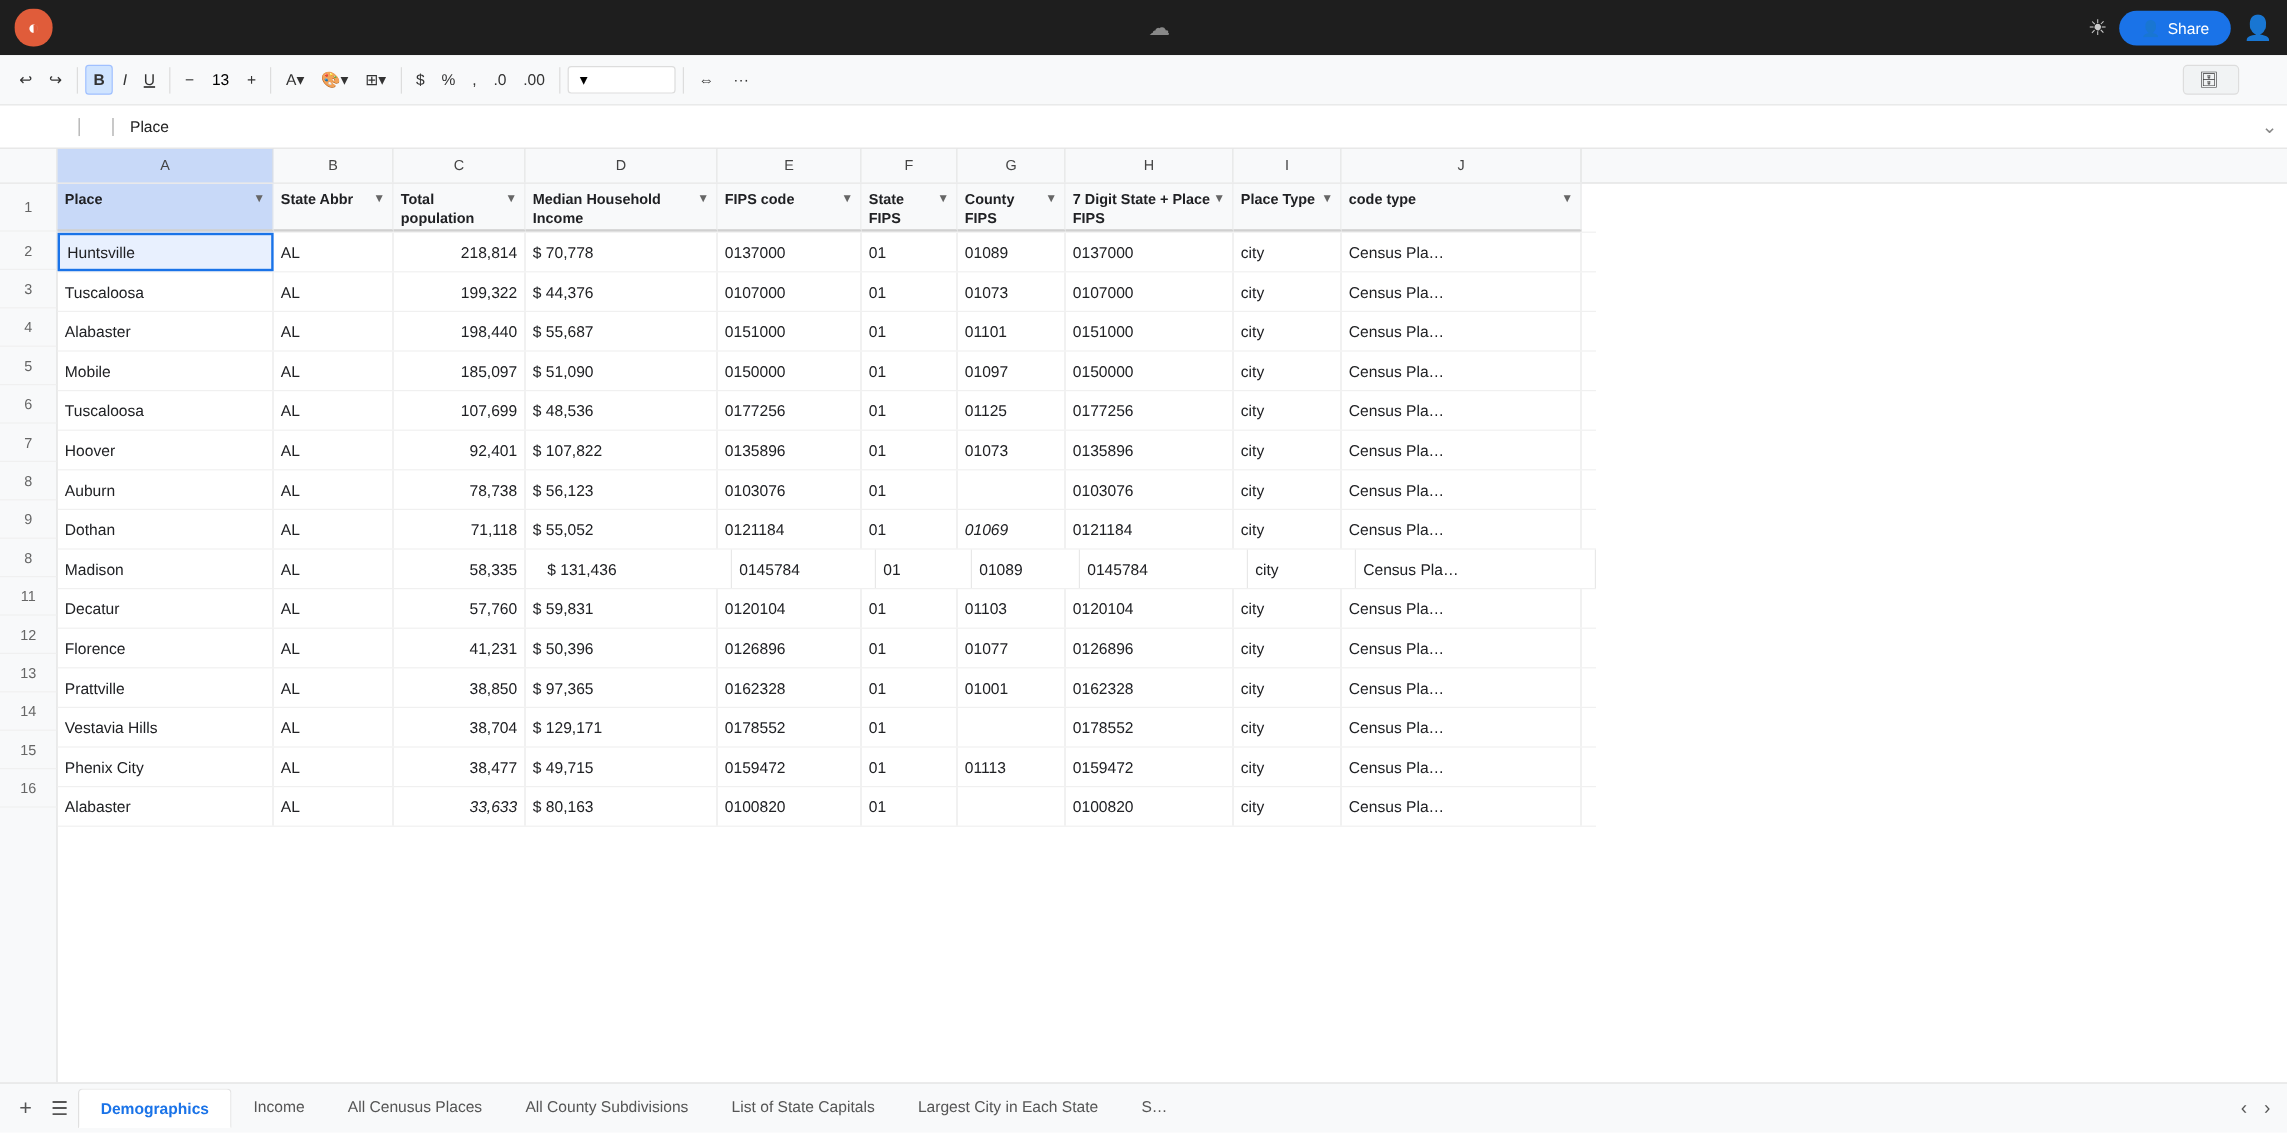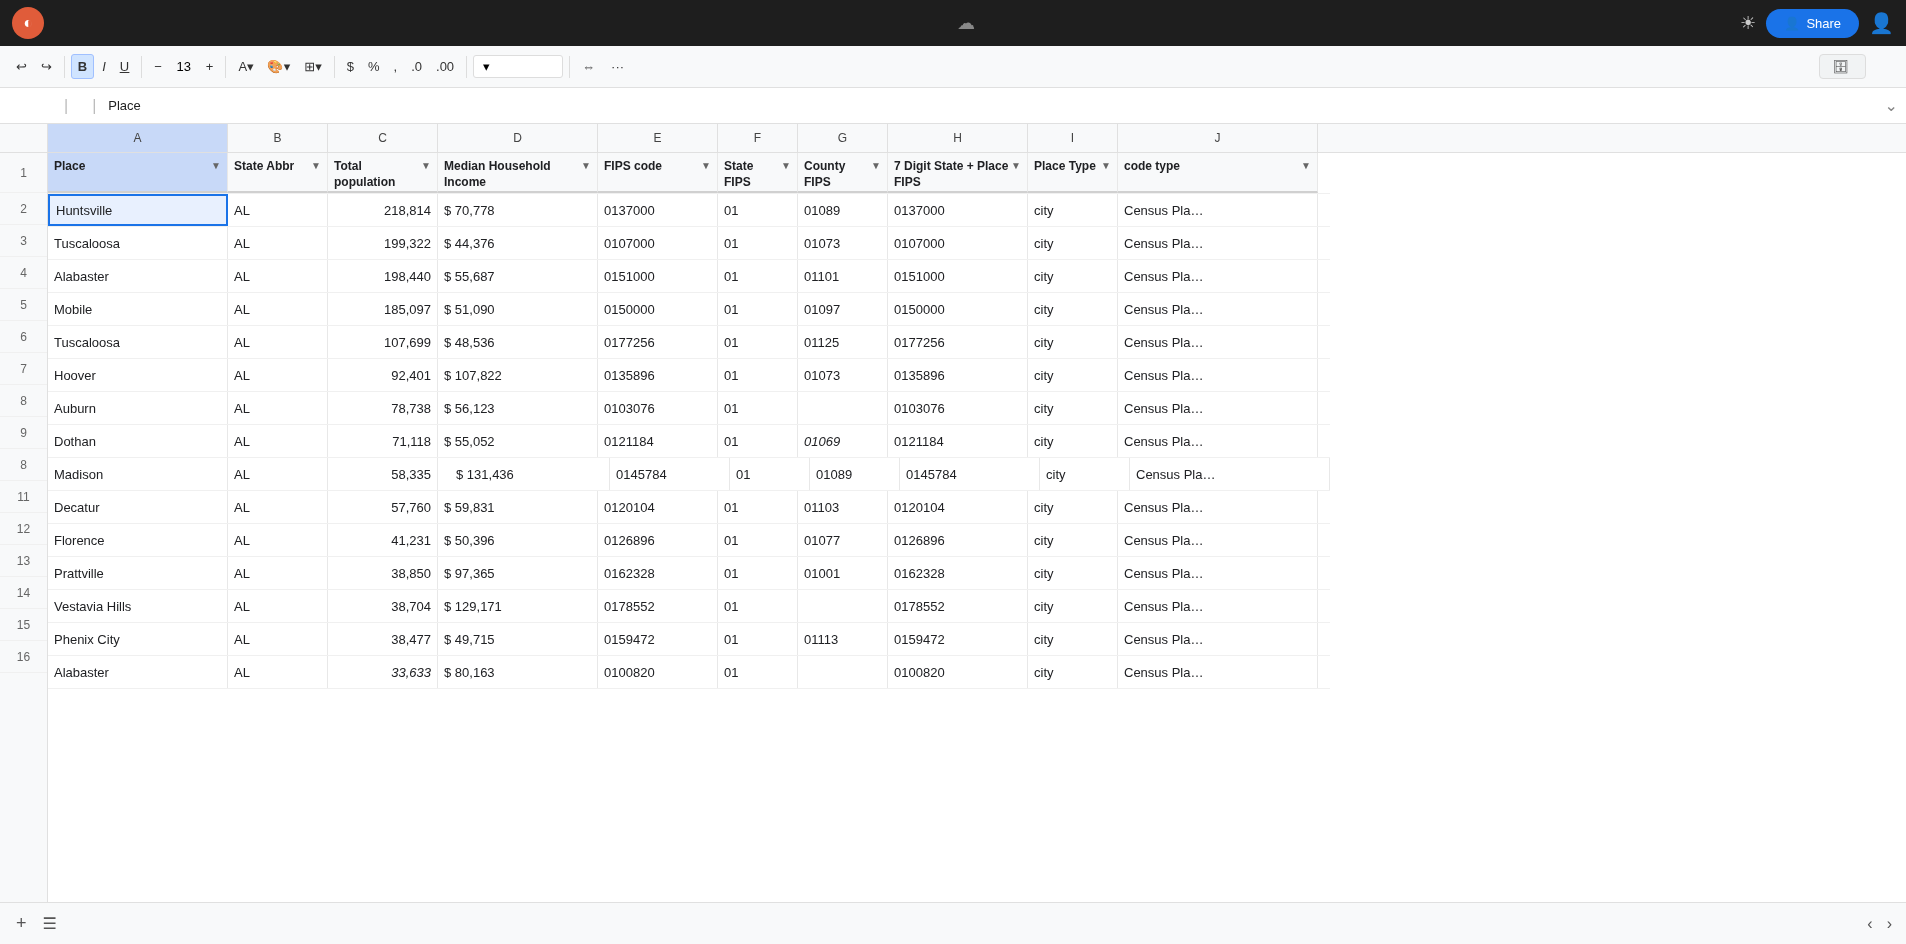--- a/index.html
+++ b/index.html
@@ -420,19 +420,28 @@
               <div class="cell" style="width: 200px; min-width: 200px;">Census Pla…</div>
             </div>
           </div>
       </div>
     </div>
   </div>
 
   <div class="bottom-bar">
     <button class="add-sheet-btn">+</button>
     <button class="sheet-menu-btn">☰</button>
+    <div class="sheet-tabs" id="sheet-tabs-container">
+        <div class="sheet-tab active">Demographics</div>
+        <div class="sheet-tab">Income</div>
+        <div class="sheet-tab">All Cenusus Places</div>
+        <div class="sheet-tab">All County Subdivisions</div>
+        <div class="sheet-tab">List of State Capitals</div>
+        <div class="sheet-tab">Largest City in Each State</div>
+        <div class="sheet-tab">S…</div>
+      </div>
     <div class="sheet-nav">
       <button class="sheet-nav-btn">‹</button>
       <button class="sheet-nav-btn">›</button>
     </div>
   </div>
 
 </div>
 
 </body></html>

